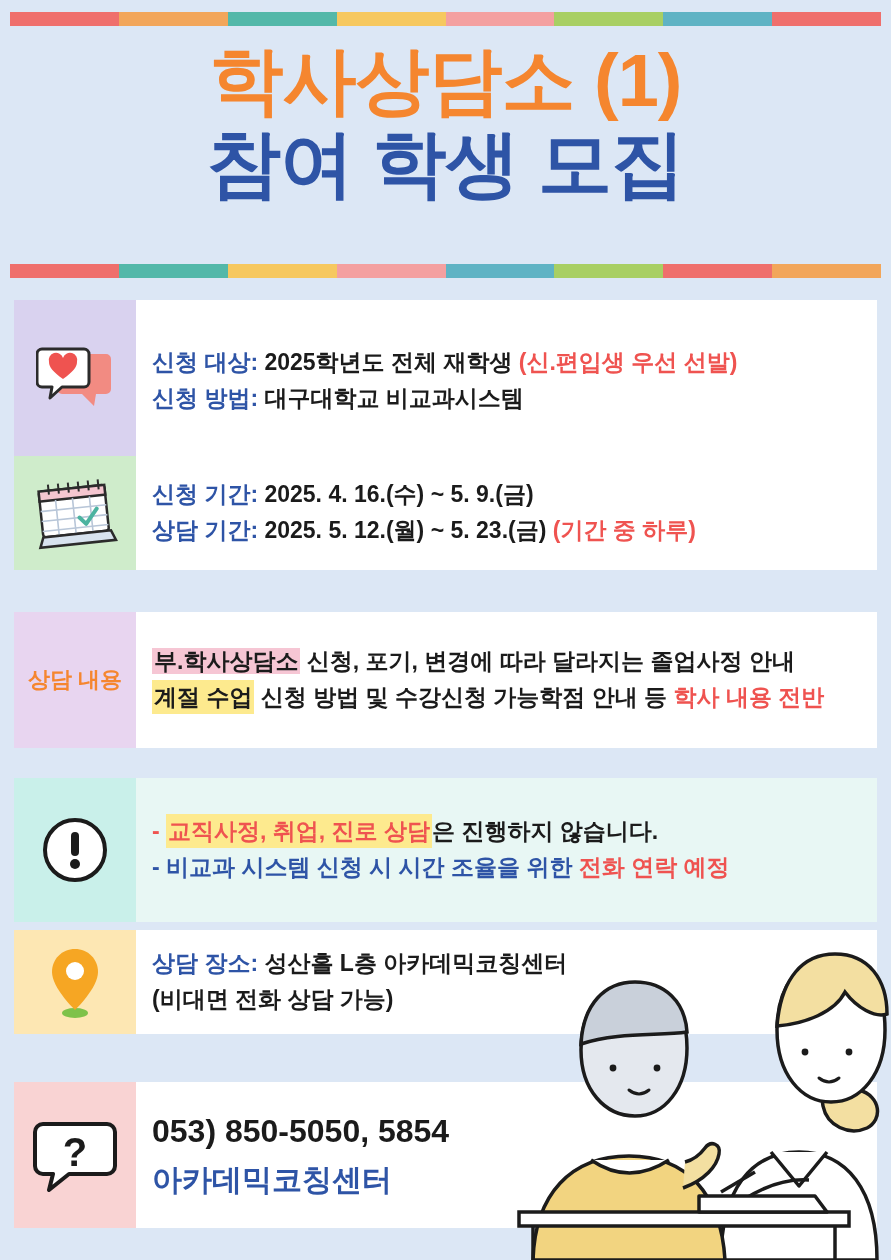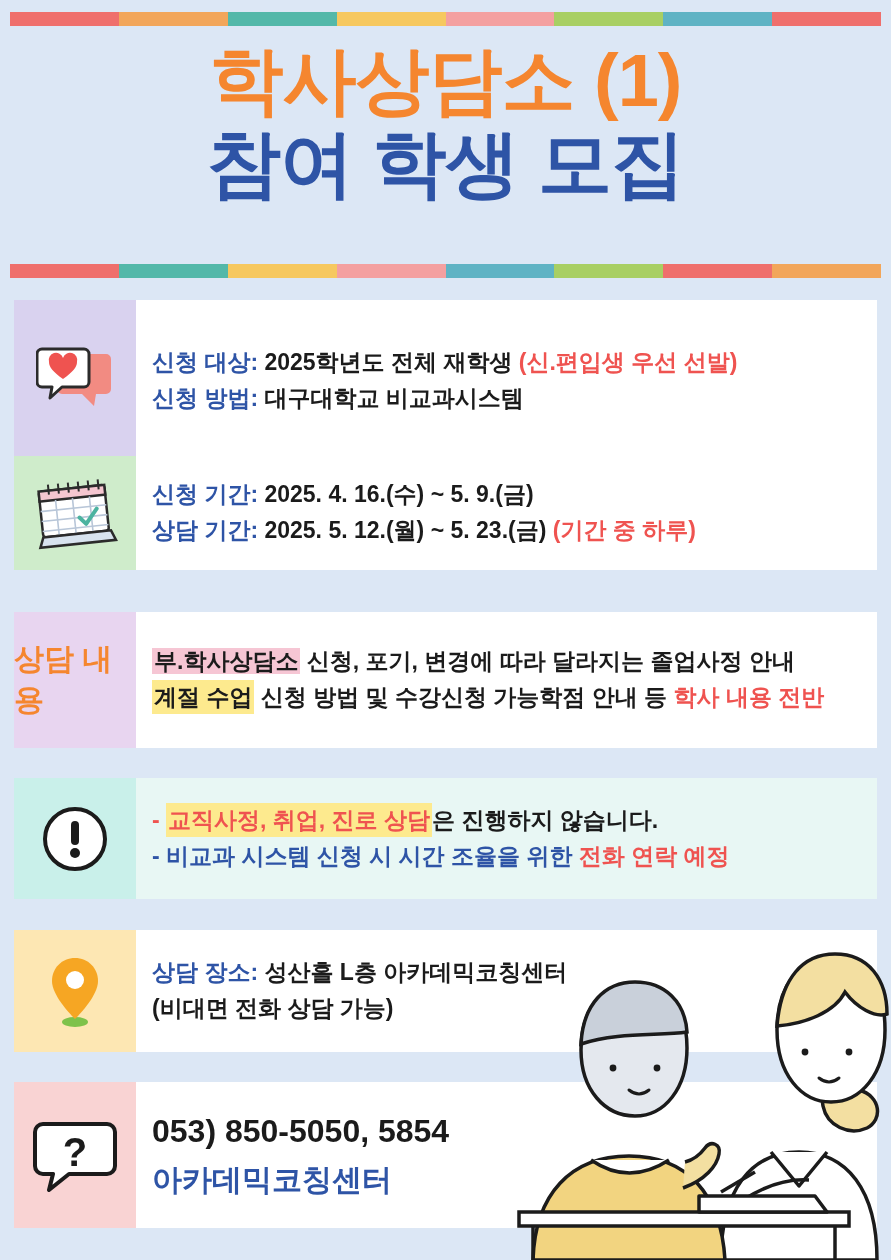--- a/index.html
+++ b/index.html
@@ -87,33 +87,33 @@
   .hl-y { background: #fdea8e; padding: 4px 2px; }
   .hl-p { background: #f6c6d4; padding: 0 2px; }
 
   
   #row-apply   { top: 300px; height: 162px; }
   #row-apply   .icon-cell { background: #d9d2ef; }
   #row-period  { top: 456px; height: 114px; }
   #row-period  .icon-cell { background: #cfeccb; }
   #row-content { top: 612px; height: 136px; }
   #row-content .icon-cell { background: #e8d5f0; flex-direction: column; }
-  #row-notice  { top: 778px; height: 121px; }
+  #row-notice  { top: 778px; height: 144px; }
   #row-notice  .icon-cell { background: #c9f0ea; }
   #row-notice  .text-cell { background: #e8f7f4; }
-  #row-place   { top: 930px; height: 122px; }
+  #row-place   { top: 930px; height: 104px; }
   #row-place   .icon-cell { background: #fde7b3; }
   #row-call    { top: 1082px; height: 146px; }
   #row-call    .icon-cell { background: #f9d3d3; }
 
   .content-label {
-    font-size: 30px;
+    font-size: 22px;
     font-weight: 800;
     color: #f5862f;
-    text-align: left;
+    text-align: right;
   }
 
   
   .icon-svg { display: block; }
 
   
   .illus {
     position: absolute;
     right: 0;
     bottom: 0;

